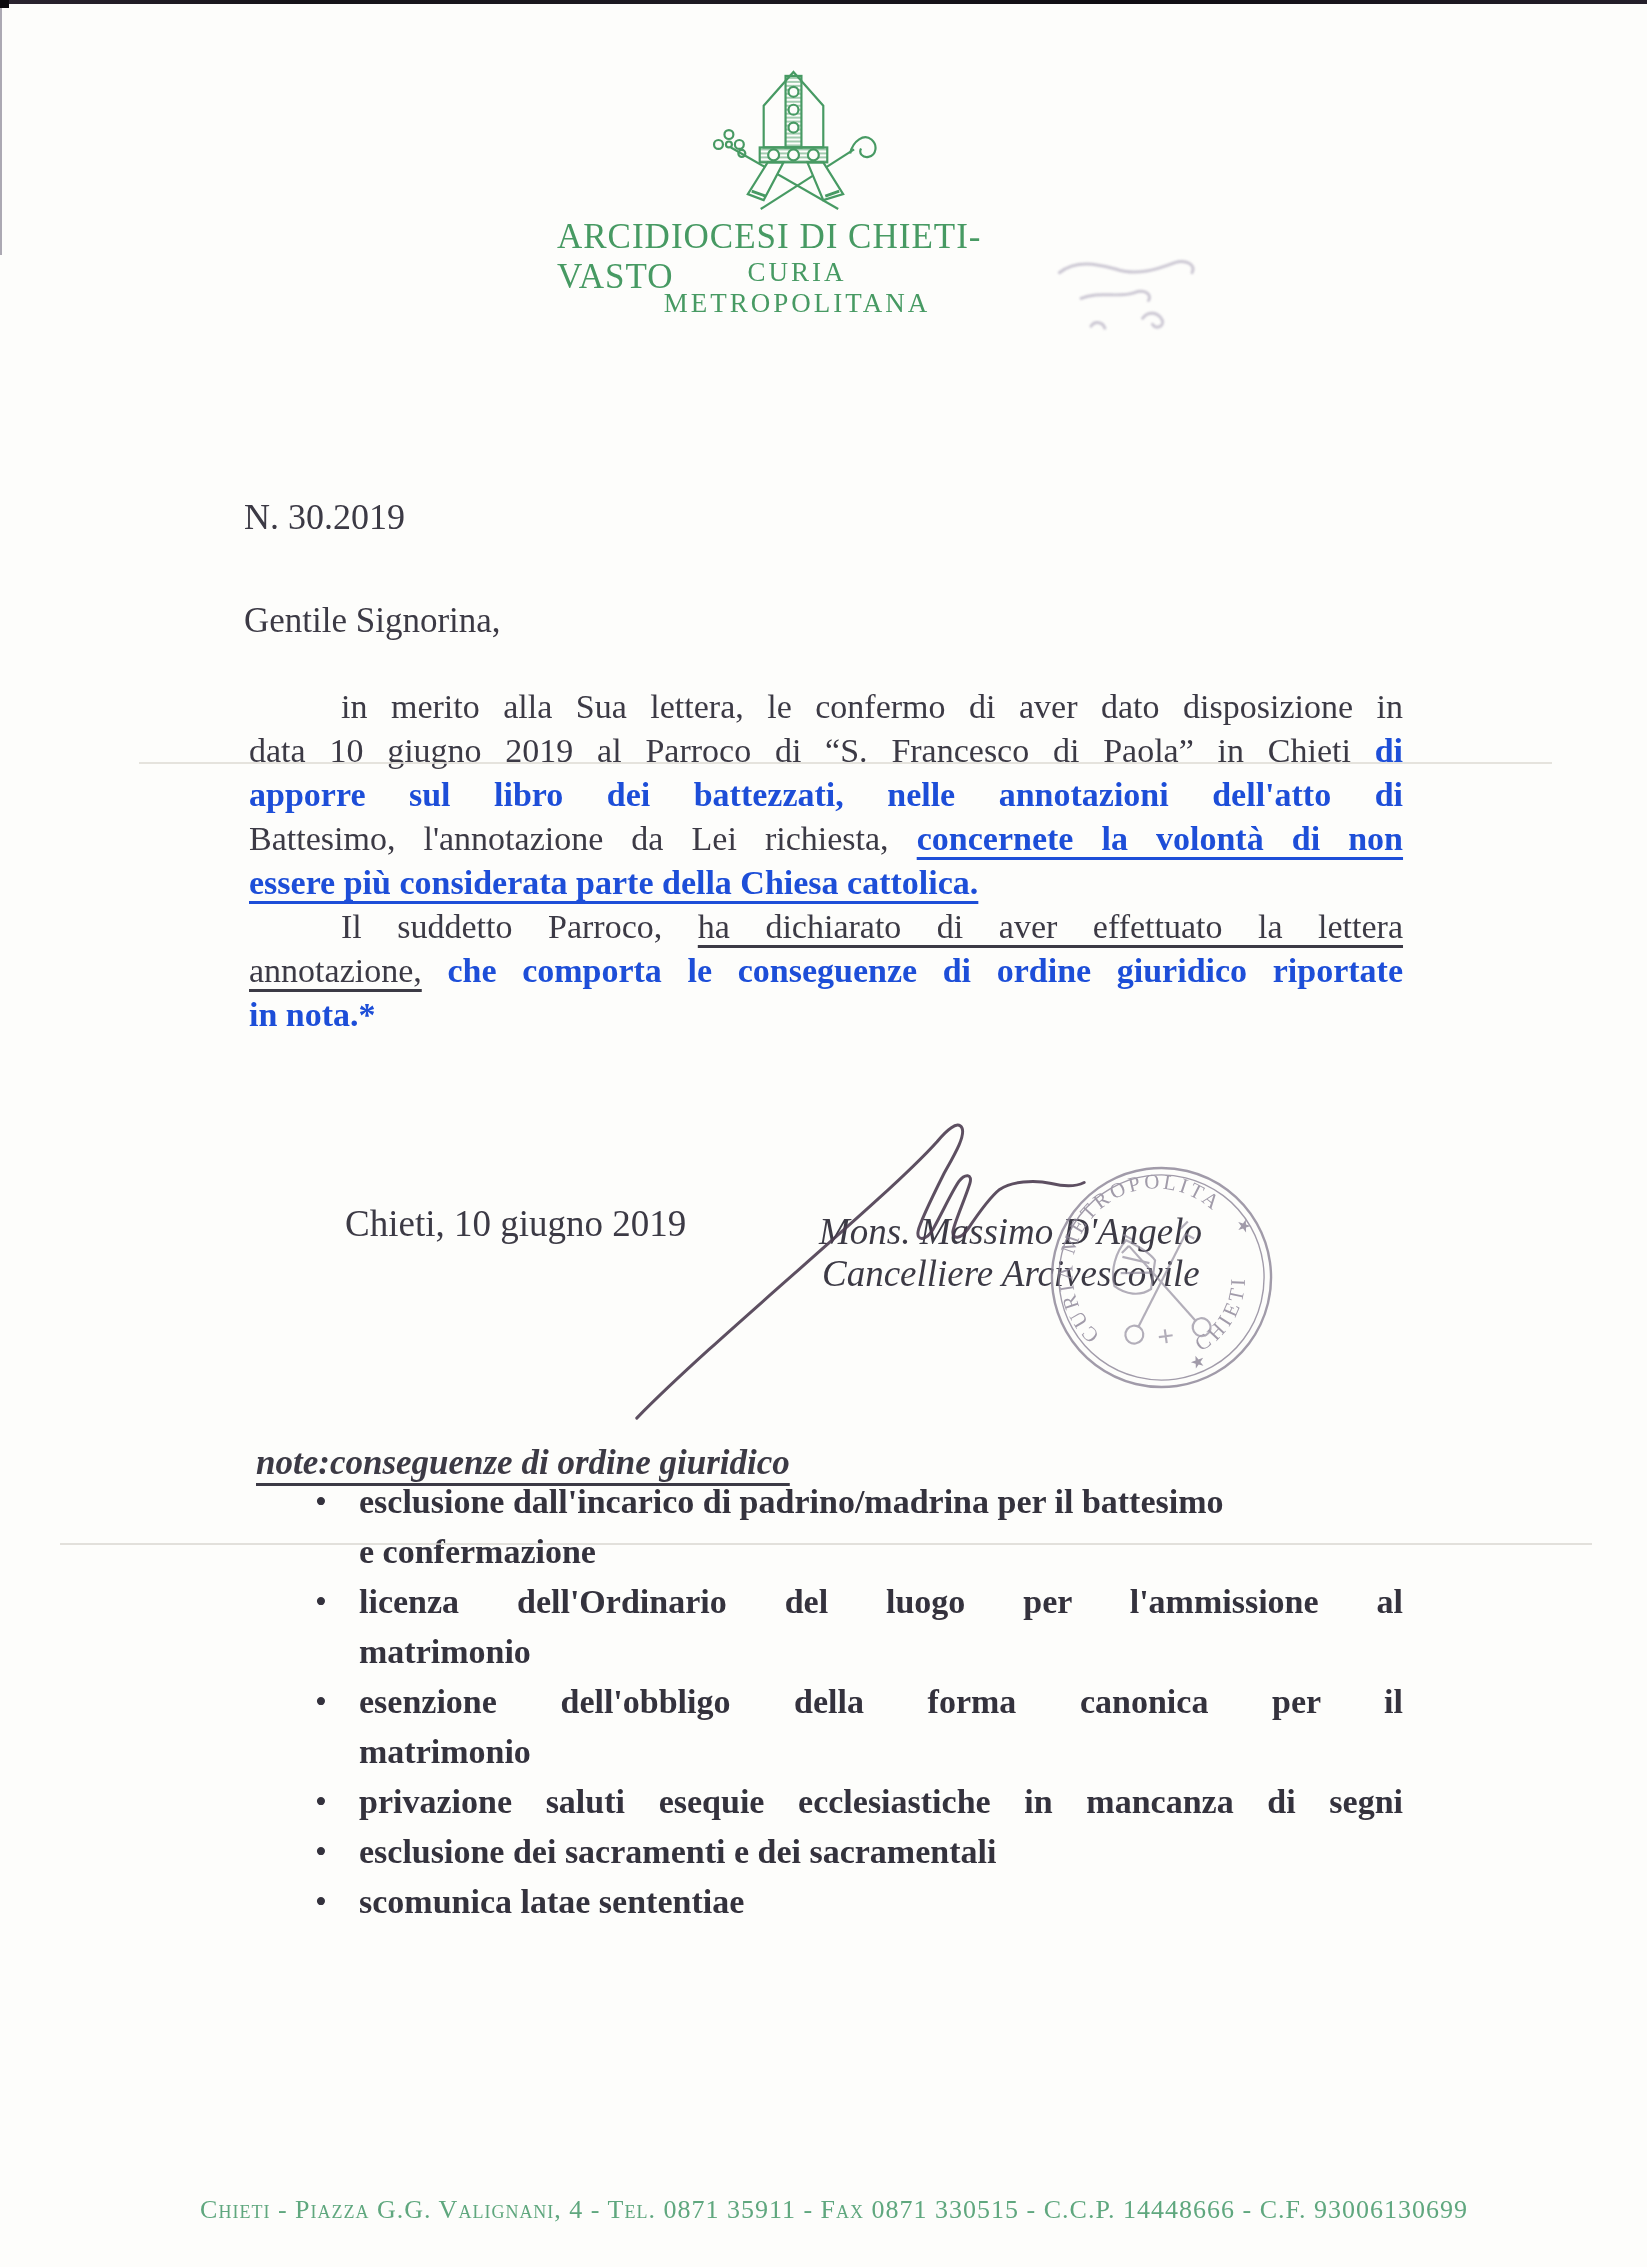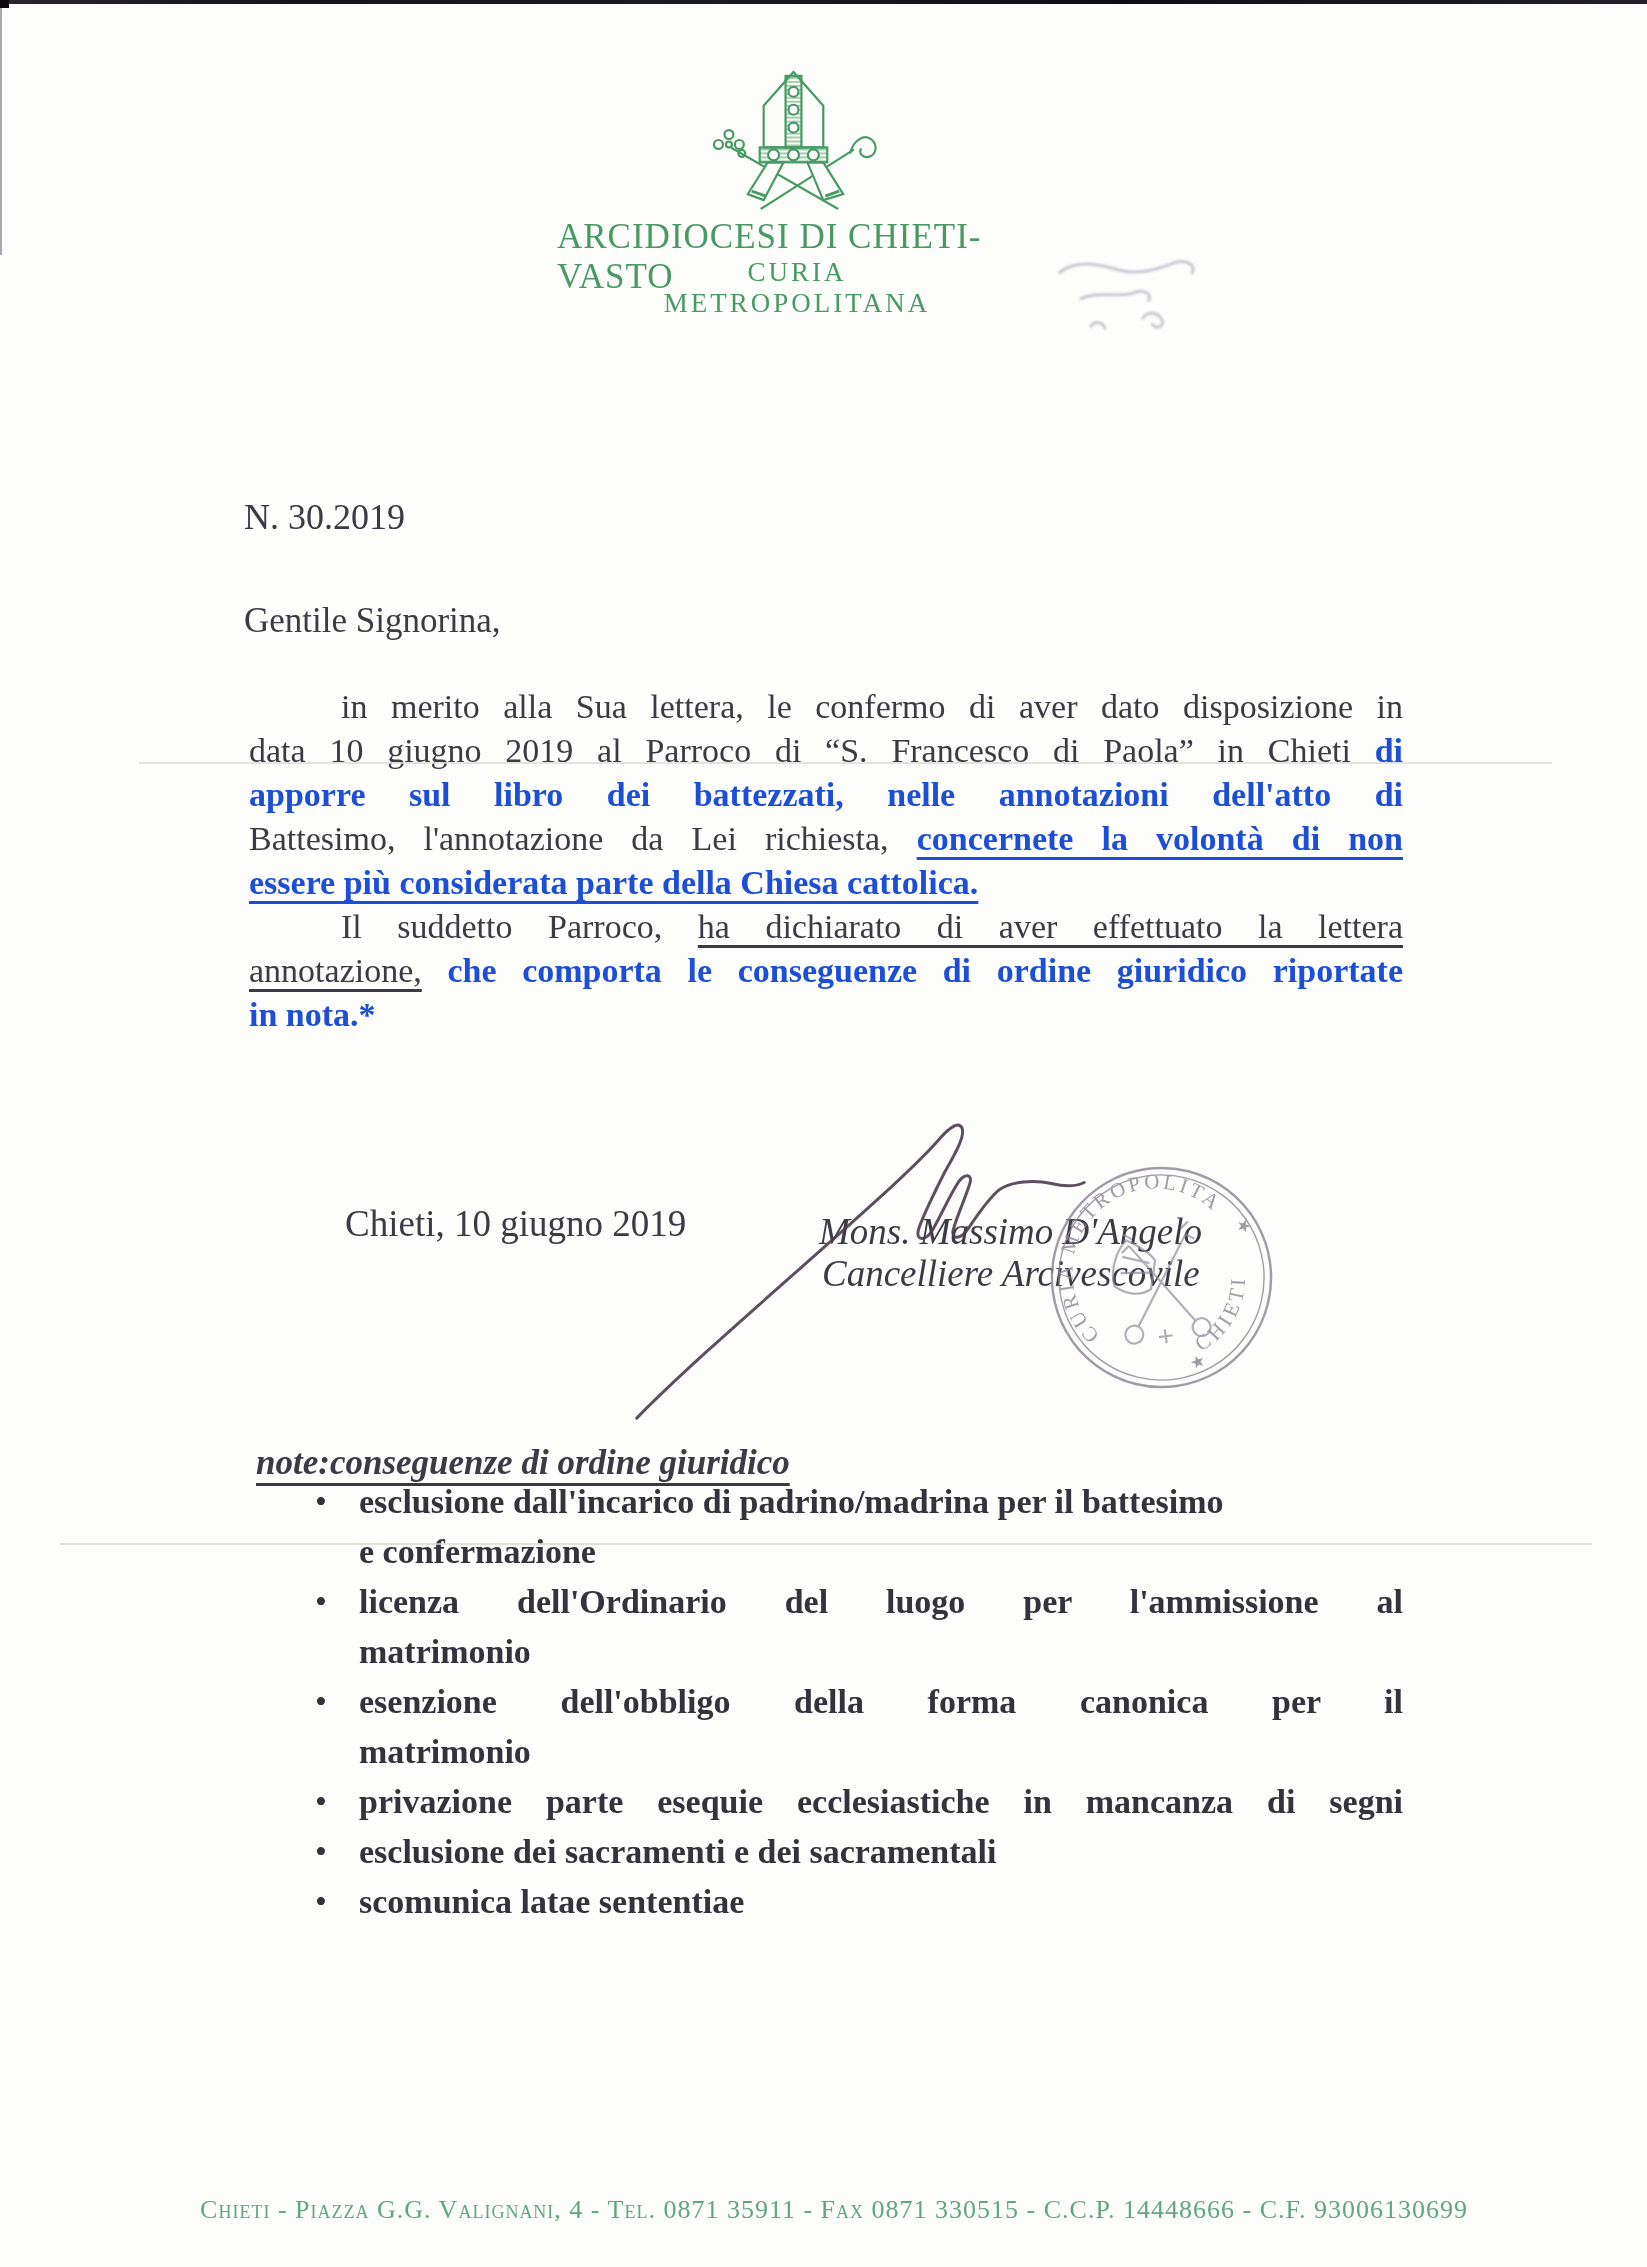--- a/index.html
+++ b/index.html
@@ -184,21 +184,21 @@
     <div class="nline jl">licenza dell'Ordinario del luogo per l'ammissione al</div>
     <div class="nline">matrimonio</div>
   </div>
   <div class="note-item">
     <span class="bullet">•</span>
     <div class="nline jl">esenzione dell'obbligo della forma canonica per il</div>
     <div class="nline">matrimonio</div>
   </div>
   <div class="note-item">
     <span class="bullet">•</span>
-    <div class="nline jl">privazione parte esequie ecclesiastiche in mancanza di segni</div>
+    <div class="nline jl">privazione saluti esequie ecclesiastiche in mancanza di segni</div>
   </div>
   <div class="note-item">
     <span class="bullet">•</span>
     <div class="nline">esclusione dei sacramenti e dei sacramentali</div>
   </div>
   <div class="note-item">
     <span class="bullet">•</span>
     <div class="nline">scomunica latae sententiae</div>
   </div>
 </div>

